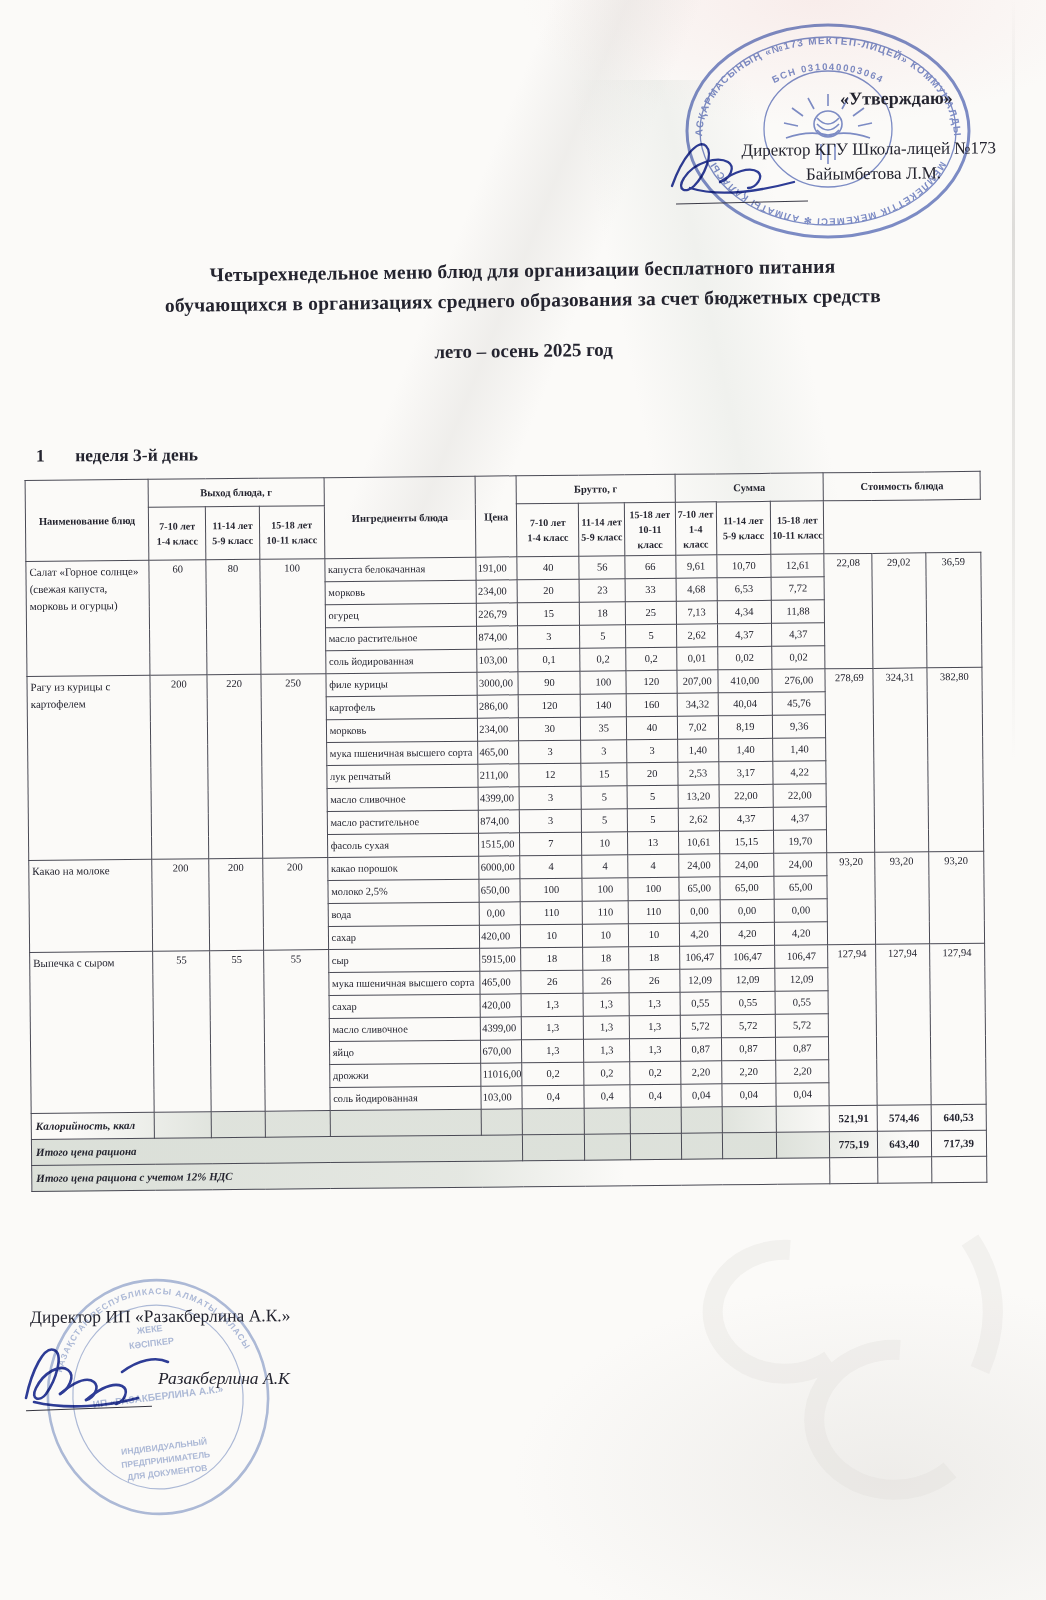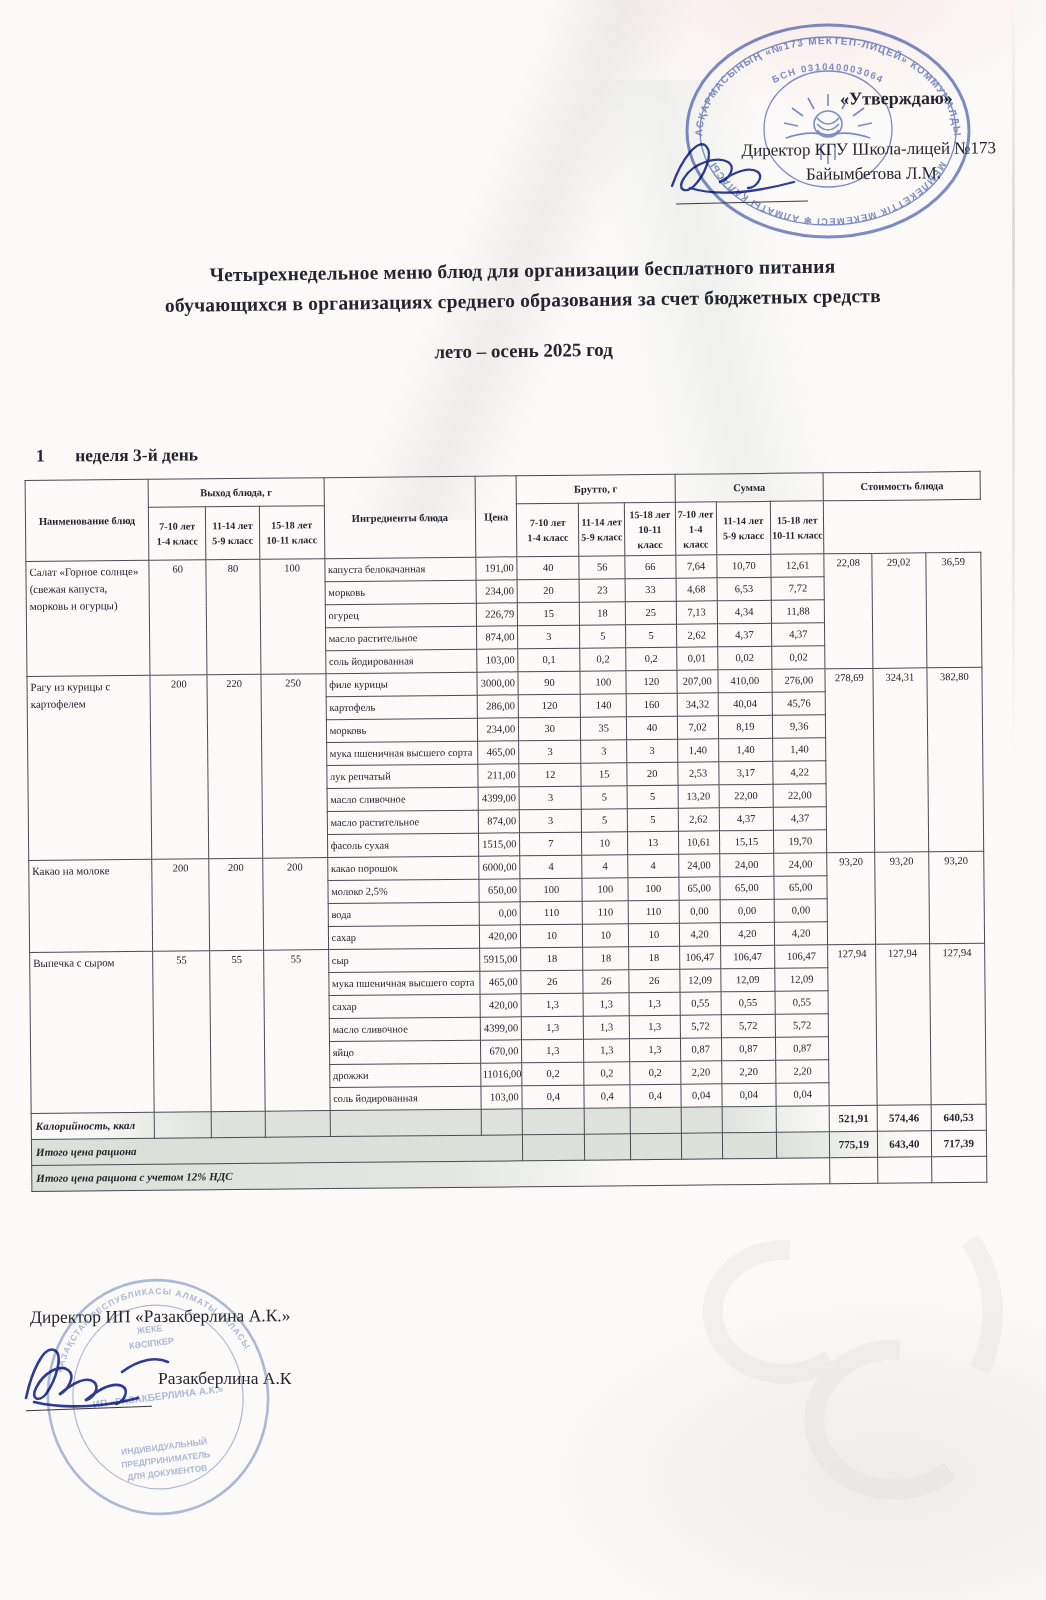--- a/index.html
+++ b/index.html
@@ -47,31 +47,31 @@
   table{border-collapse:collapse;width:956px;table-layout:fixed;}
   th,td{border:1px solid #4a4a55;overflow:visible;}
   thead .h1 th{height:27px;font-weight:bold;font-size:10.5px;padding:0 1px;}
   thead .h2 th{height:52px;font-weight:bold;font-size:10px;line-height:1.5;padding:0;}
   thead th{text-align:center;vertical-align:middle;}
   td{height:22px;padding:0 1px;font-size:10.5px;line-height:1.05;}
   td.c-name{vertical-align:top;text-align:left;font-size:11px;line-height:1.55;padding:2px 3px;}
   td.c-top{vertical-align:top;padding-top:3px;}
   td.c-num{text-align:center;}
   td.c-ing{text-align:left;padding-left:3px;white-space:nowrap;font-size:10.5px;}
-  td.c-price{text-align:right;padding-right:3px;}
+  td.c-price{text-align:right;padding-right:15px;}
   .frow td{height:25px;font-size:11px;}
   td.c-flabel{font-style:italic;font-weight:bold;text-align:left;padding-left:4px;white-space:nowrap;}
   td.c-fval{font-weight:bold;text-align:center;}
   tr.band-a{background:linear-gradient(90deg,transparent 4%,rgba(176,188,174,.38) 20%,rgba(176,188,174,.38) 72%,transparent 84%);}
   tr.band-b{background:linear-gradient(90deg,rgba(176,188,174,.42) 0%,rgba(176,188,174,.40) 78%,transparent 92%);}
   tr.band-c{background:linear-gradient(90deg,rgba(176,188,174,.42) 0%,rgba(176,188,174,.30) 45%,transparent 62%);}
 
   
   .signoff-line1{position:absolute;left:30px;top:1306px;font-size:17.5px;transform:rotate(-.4deg);}
-  .signoff-line2{position:absolute;left:158px;top:1368px;font-size:17.5px;}
+  .signoff-line2{position:absolute;left:158px;top:1368px;font-size:17.5px;font-style:italic;}
   .sig-underline-bot{position:absolute;left:26px;top:1408px;width:126px;
      border-top:1.7px solid #34343f;transform:rotate(-2deg);}
   .stamp-ip{position:absolute;left:38px;top:1268px;width:240px;height:258px;
      mix-blend-mode:multiply;opacity:.72;transform:rotate(-7deg);}
   .sig-bot{position:absolute;left:18px;top:1336px;width:180px;height:84px;mix-blend-mode:multiply;}
   .watermark{position:absolute;left:640px;top:1210px;width:406px;height:390px;opacity:.5;}
 </style>
 </head>
 <body>
 
@@ -209,21 +209,21 @@
           <tr>
             <td rowspan="5" class="c-name">Салат «Горное солнце» (свежая капуста, морковь и огурцы)</td>
             <td rowspan="5" class="c-top c-num">60</td>
             <td rowspan="5" class="c-top c-num">80</td>
             <td rowspan="5" class="c-top c-num">100</td>
             <td class="c-ing">капуста белокачанная</td>
             <td class="c-price">191,00</td>
             <td class="c-num">40</td>
             <td class="c-num">56</td>
             <td class="c-num">66</td>
-            <td class="c-num">7,64</td>
+            <td class="c-num">9,61</td>
             <td class="c-num">10,70</td>
             <td class="c-num">12,61</td>
             <td rowspan="5" class="c-top c-num c-cost">22,08</td>
             <td rowspan="5" class="c-top c-num c-cost">29,02</td>
             <td rowspan="5" class="c-top c-num c-cost">36,59</td>
           </tr>
           <tr>
             <td class="c-ing">морковь</td>
             <td class="c-price">234,00</td>
             <td class="c-num">20</td>

